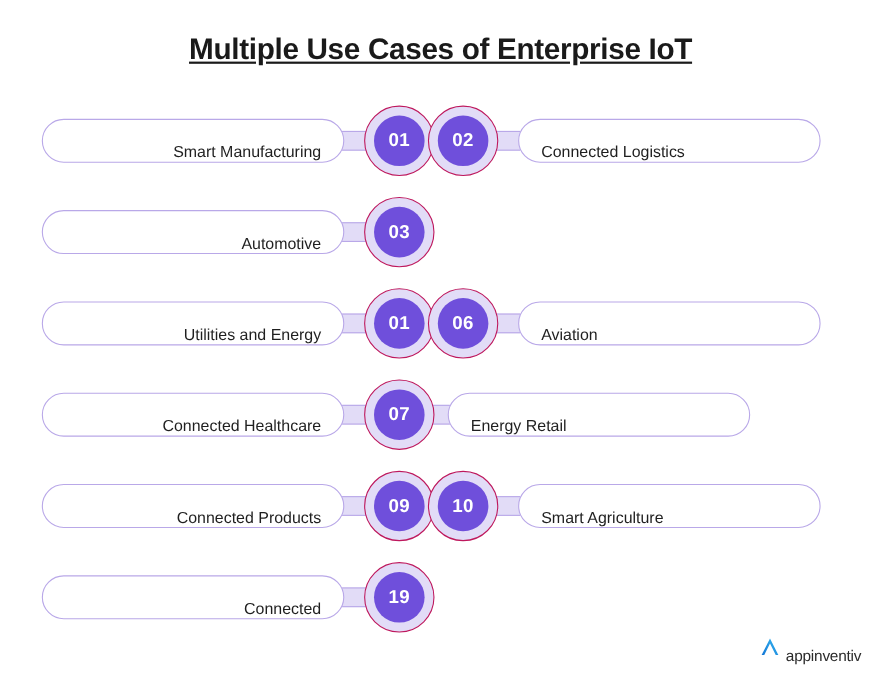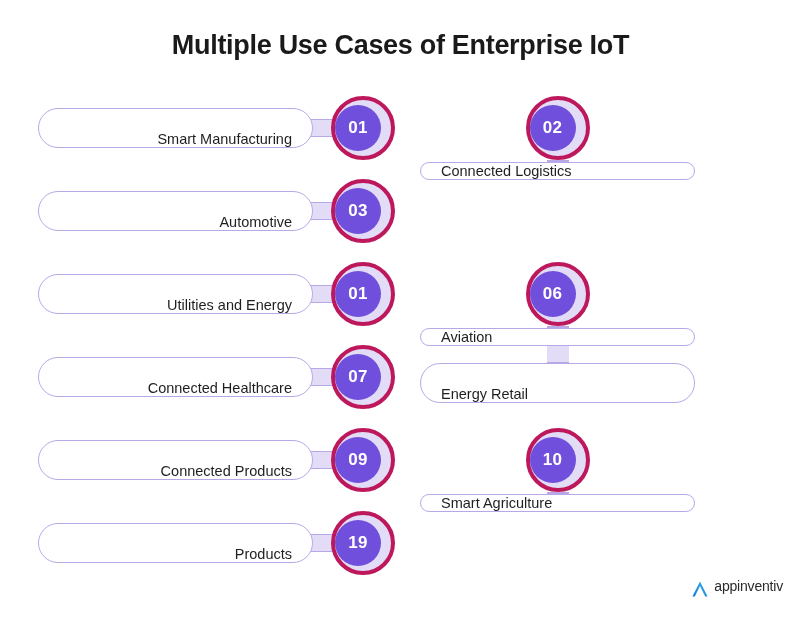--- a/index.html
+++ b/index.html
@@ -18,20 +18,21 @@
   .page-title {
     position: absolute;
     top: 30px;
     left: 0;
     width: 801px;
     text-align: center;
     font-size: 27px;
     font-weight: bold;
     color: #1a1a1a;
     letter-spacing: -0.3px;
+    text-decoration: underline;
   }
 
   .rows {
     position: absolute;
     top: 96px;
     left: 0;
     width: 801px;
   }
 
   .row {
@@ -42,21 +43,21 @@
 
   
   .item {
     position: absolute;
     top: 0;
     height: 64px;
     display: flex;
     align-items: center;
   }
   .item.left  { left: 38px;  flex-direction: row; }
-  .item.right { left: 420px; flex-direction: column; }
+  .item.right { left: 389px; flex-direction: row; }
 
   
   .pill {
     height: 40px;
     box-sizing: border-box;
     border: 1px solid #b9a8e8;
     border-radius: 22px;
     background: #ffffff;
     display: flex;
     align-items: flex-end;
@@ -91,25 +92,25 @@
     z-index: 0;
     margin: 0 -2px;
   }
 
   
   .badge {
     width: 64px;
     height: 64px;
     border-radius: 50%;
     background: #e2dcf7;
-    border: 4px solid #be185d;
+    border: 1px solid #be185d;
     box-sizing: border-box;
     display: flex;
     align-items: center;
-    justify-content: flex-start;
+    justify-content: center;
     position: relative;
     z-index: 2;
     flex: 0 0 auto;
   }
   .badge-inner {
     width: 46px;
     height: 46px;
     border-radius: 50%;
     background: #6f4fdb;
     display: flex;
@@ -122,21 +123,21 @@
     font-weight: bold;
     letter-spacing: 0.3px;
   }
 
   
   .logo {
     position: absolute;
     right: 18px;
     bottom: 18px;
     display: flex;
-    align-items: flex-start;
+    align-items: flex-end;
     gap: 3px;
   }
   .logo-mark { display: block; }
   .logo-text {
     font-size: 14px;
     color: #2a2a2a;
     letter-spacing: -0.2px;
   }
 </style>
 </head>
@@ -245,21 +246,21 @@
         </div>
         <div class="connector"></div>
         <div class="pill">
           <span class="pill-label">Smart Agriculture</span>
         </div>
       </div>
     </div>
     <div class="row">
       <div class="item left">
         <div class="pill">
-          <span class="pill-label">Products</span>
+          <span class="pill-label">Connected</span>
         </div>
         <div class="connector"></div>
         <div class="badge">
           <div class="badge-inner">
             <span class="badge-num">19</span>
           </div>
         </div>
       </div>
     </div>
   </div>

